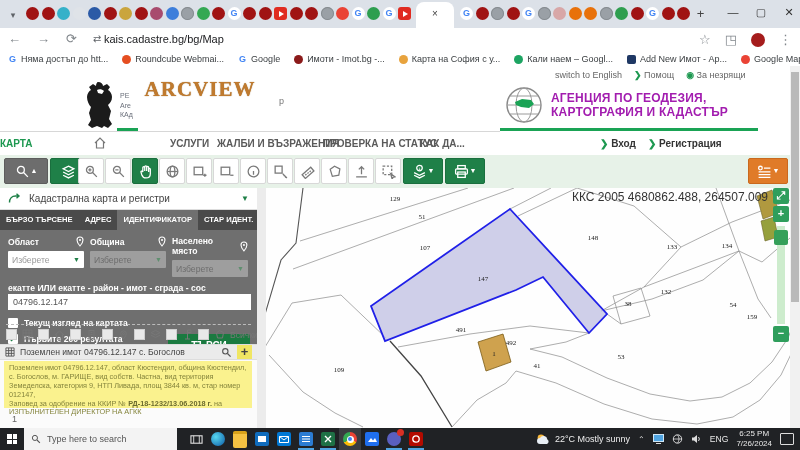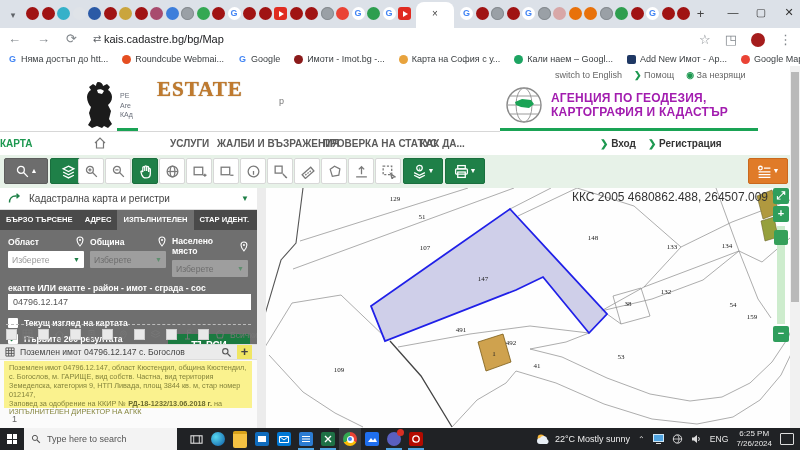--- a/index.html
+++ b/index.html
@@ -236,21 +236,21 @@
 <div id="page">
 
   <svg id="lion" width="34" height="48" viewBox="0 0 34 48">
     <path fill="#1b1b1b" d="M14 2c3 0 5 2 5 4l4-2 3 3-2 3c2 1 4 4 4 7 0 4-2 6-4 8l3 6-2 8 3 5-4 4-4-2-2 2-5-2-5 2-4-3 3-5-2-7 2-6C5 25 3 21 3 17c0-3 2-6 4-7L5 7l4-3 3 2c0-2 1-4 2-4z"></path>
     <path fill="#fff" d="M13 10c2-1 5-1 7 1l-2 3-4-1z"></path>
   </svg>
   <span class="fragment" style="top:26px">РЕ</span>
   <span class="fragment" style="top:36px">Аге</span>
   <span class="fragment" style="top:45px">КАд</span>
   <div id="brandbox">
-    <div class="l1">ESTATE</div>
+    <div class="l1">ARCVIEW</div>
   </div>
   <span id="straychar">р</span>
   <div id="toplinks">
     <span>switch to English</span>
     <span><span class="greenmark">❯</span> <span>Помощ</span></span>
     <span><span class="greenmark">◉</span> <span>За незрящи</span></span>
   </div>
   <div id="agency">
     <svg width="38" height="38" viewBox="0 0 38 38">
       <circle cx="19" cy="19" r="17" fill="#fff" stroke="#8a8a8a" stroke-width="1.4"></circle>
@@ -397,21 +397,21 @@
     <div id="maptype">
       <svg width="13" height="11" viewBox="0 0 13 11">
         <path d="M1.5 9.5c0-4 2.5-6.5 6-6.5h3.5M8.5 0.8L11 3l-2.5 2.2" fill="none" stroke="#1f8048" stroke-width="1.4"></path>
       </svg>
       <span>Кадастрална карта и регистри</span>
       <span class="dd">▼</span>
     </div>
     <div id="sbtabs">
         <span class="sbtab">БЪРЗО ТЪРСЕНЕ</span>
         <span class="sbtab">АДРЕС</span>
-        <span class="sbtab active">ИЗПЪЛНИТЕЛЕН</span>
+        <span class="sbtab active">ИДЕНТИФИКАТОР</span>
         <span class="sbtab">СТАР ИДЕНТ.</span>
         <span class="sbtab">ГЕОД. ОСНОВА</span>
       </div>
     <div id="sbform">
       <div class="fld" style="left:8px">
         <div class="fldlabel">
             <span>Област</span>
             <svg class="pin" width="8" height="11" viewBox="0 0 8 11">
               <path d="M4 10C4 10 1 6.6 1 4a3 3 0 116 0C7 6.6 4 10 4 10z" fill="none" stroke="#fff" stroke-width="1.1"></path>
               <circle cx="4" cy="4" r="1" fill="#fff"></circle>

